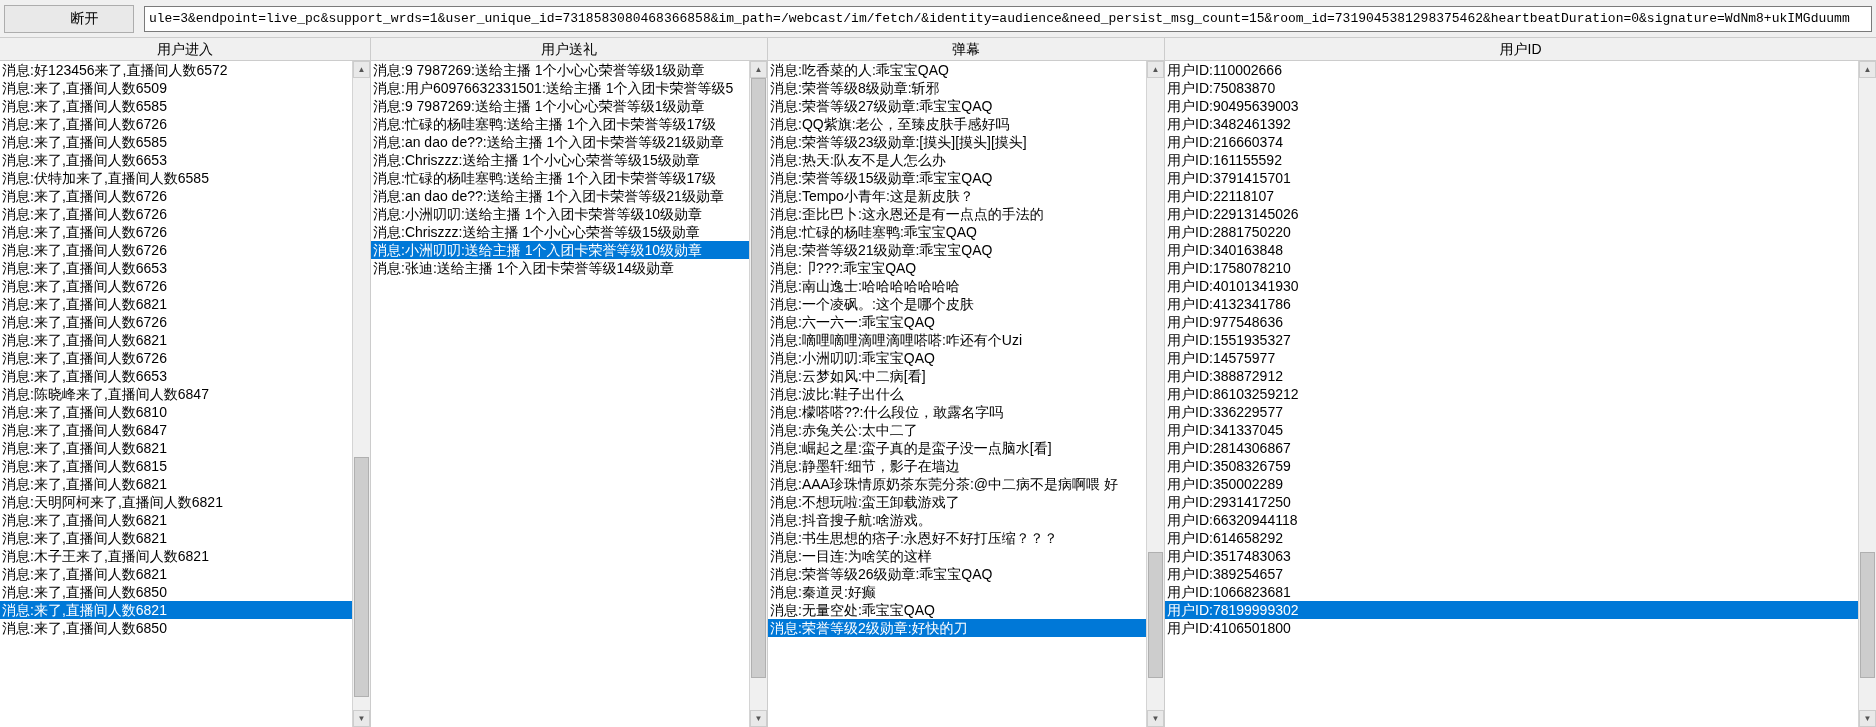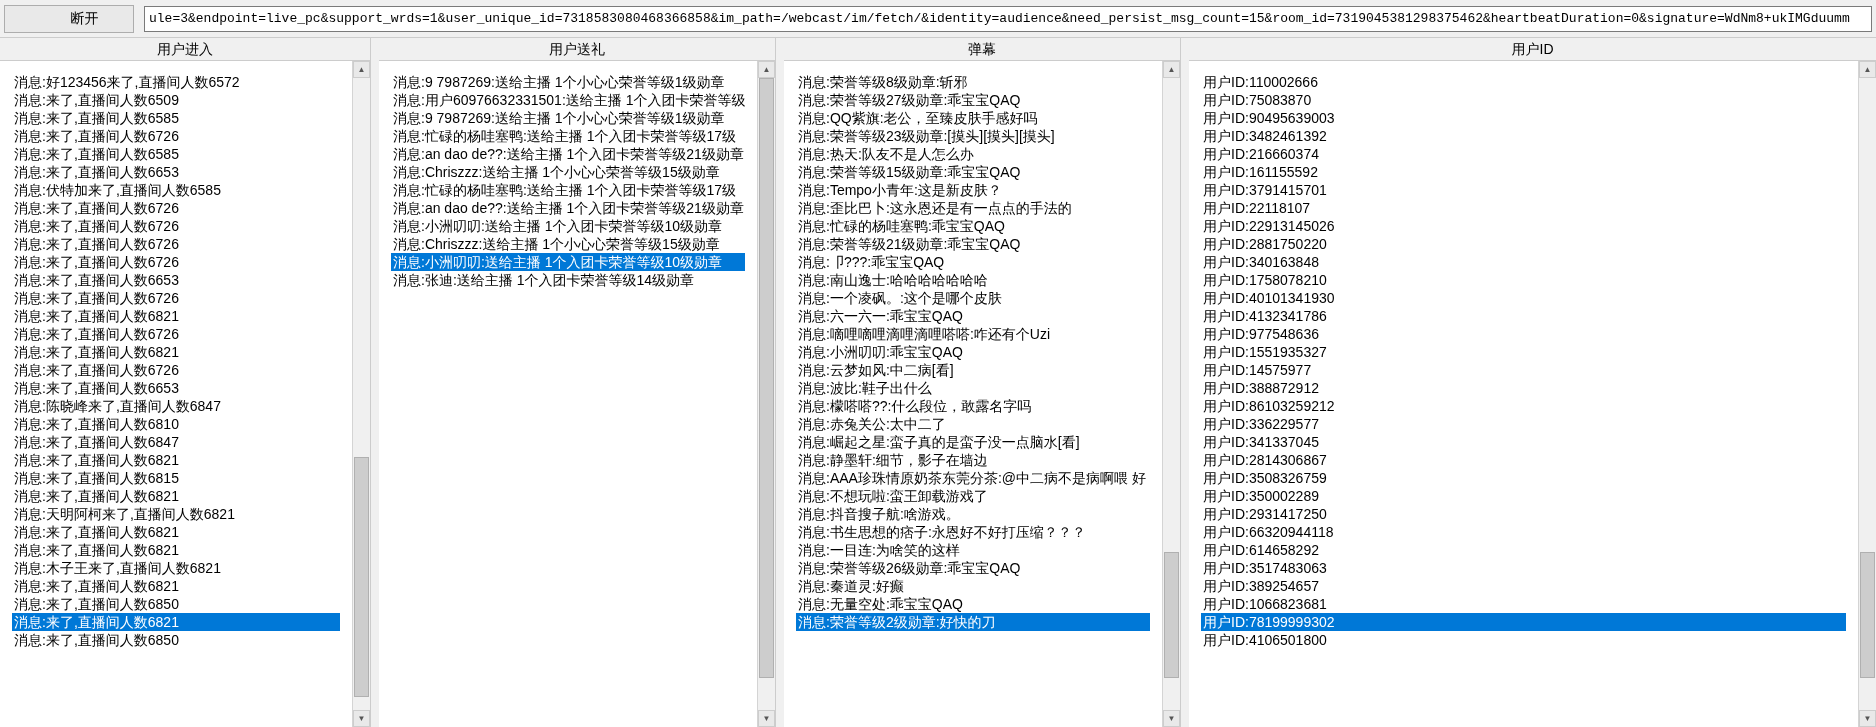--- a/index.html
+++ b/index.html
@@ -39,21 +39,20 @@
     border: 1px solid #7a7a7a;
     font-family: "Courier New", monospace;
     font-size: 13px;
     padding: 0 4px;
     background: #fff;
   }
   .columns {
     display: flex;
     width: 100%;
     height: calc(100% - 38px);
-    gap: 8px;
   }
   .col {
     display: flex;
     flex-direction: column;
     border-right: 1px solid #ccc;
     background: #fff;
     position: relative;
   }
   .col:last-child { border-right: none; }
   .col.c1 { width: 370px; }
@@ -75,21 +74,21 @@
     display: flex;
     overflow: hidden;
   }
   .list {
     flex: 1;
     overflow: hidden;
     background: #fff;
     font-size: 14px;
     line-height: 18px;
     padding: 0;
-    margin: 12px;
+    margin: 0;
     white-space: nowrap;
   }
   .list .row {
     padding: 0 2px;
     height: 18px;
     line-height: 18px;
     overflow: hidden;
     text-overflow: clip;
     white-space: nowrap;
   }
@@ -210,20 +209,21 @@
         </div>
         <div class="sb-btn">▼</div>
       </div>
     </div>
   </div>
 
   <div class="col c3">
     <div class="col-header">弹幕</div>
     <div class="list-wrap">
       <div class="list" id="list-danmu">
+          <div class="row">消息:吃香菜的人:乖宝宝QAQ</div>
           <div class="row">消息:荣誉等级8级勋章:斩邪</div>
           <div class="row">消息:荣誉等级27级勋章:乖宝宝QAQ</div>
           <div class="row">消息:QQ紫旗:老公，至臻皮肤手感好吗</div>
           <div class="row">消息:荣誉等级23级勋章:[摸头][摸头][摸头]</div>
           <div class="row">消息:热天:队友不是人怎么办</div>
           <div class="row">消息:荣誉等级15级勋章:乖宝宝QAQ</div>
           <div class="row">消息:Tempo小青年:这是新皮肤？</div>
           <div class="row">消息:歪比巴卜:这永恩还是有一点点的手法的</div>
           <div class="row">消息:忙碌的杨哇塞鸭:乖宝宝QAQ</div>
           <div class="row">消息:荣誉等级21级勋章:乖宝宝QAQ</div>

